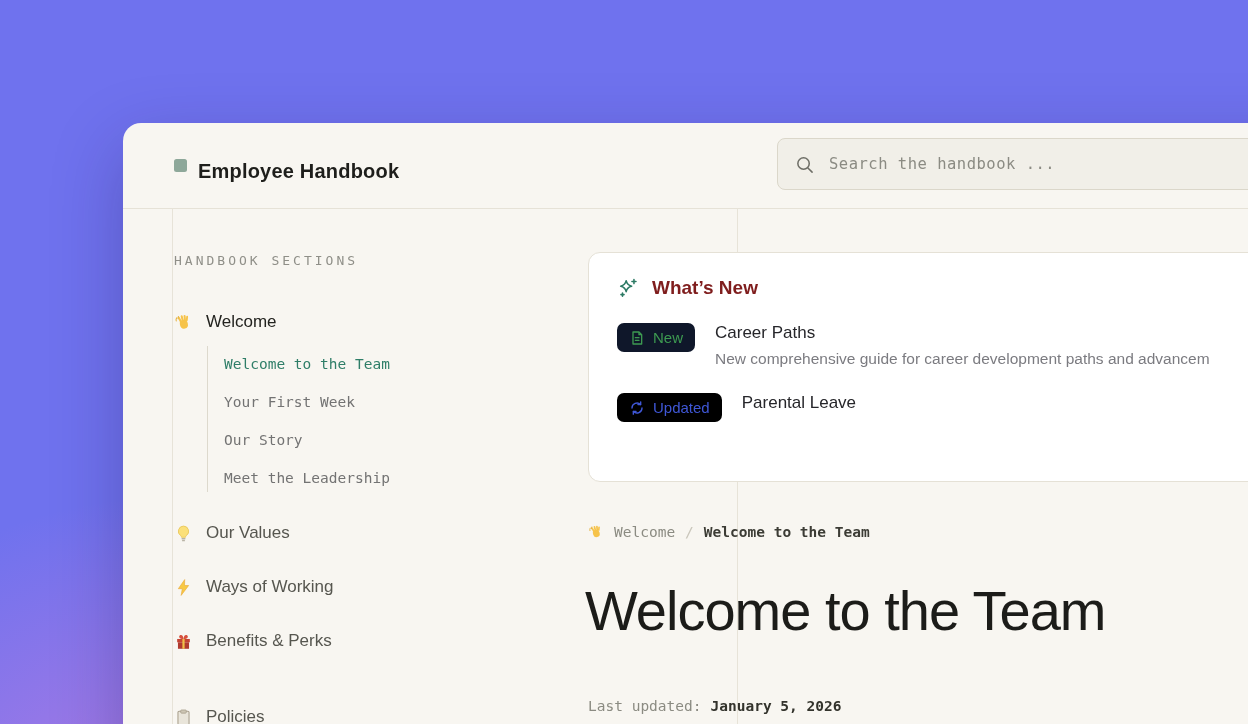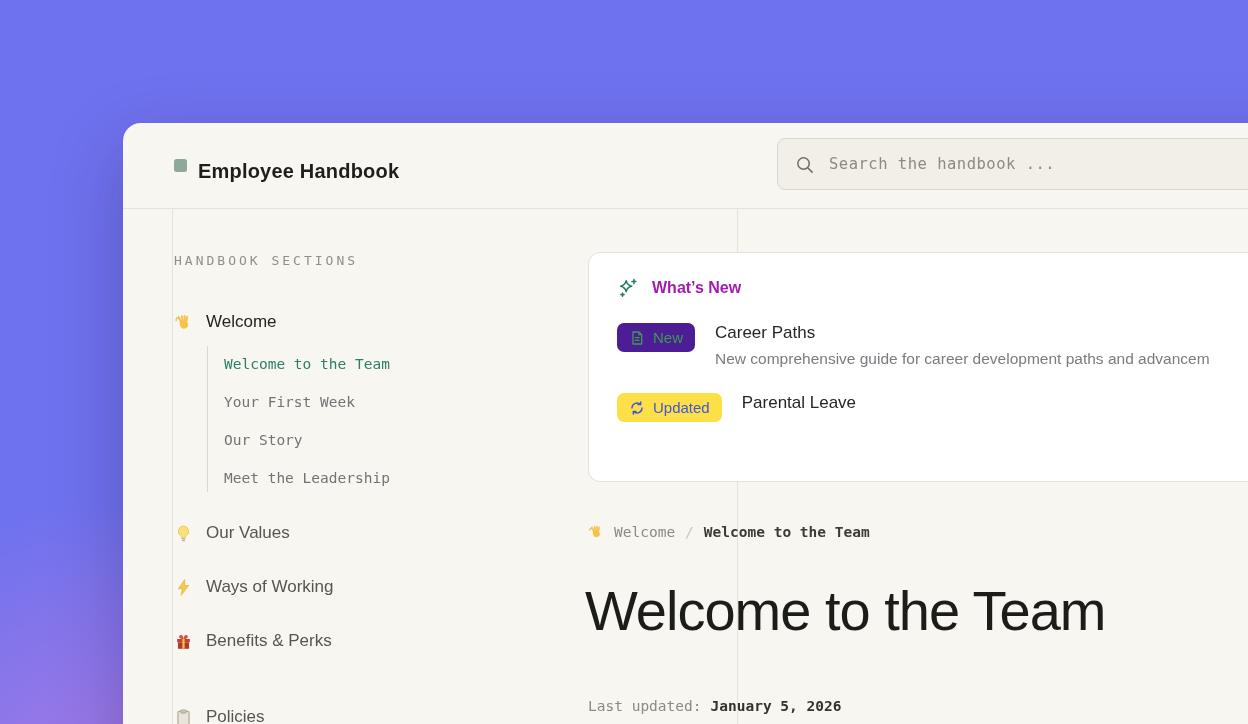--- a/index.html
+++ b/index.html
@@ -50,29 +50,29 @@
     font-family:"DejaVu Sans Mono",monospace;font-size:14.5px;color:#737373;text-decoration:none;
   }
   .sub-item.active{color:#2f7e68;font-weight:500;}
   
   .wn-card{
     position:absolute;left:465px;top:129px;width:830px;height:230px;box-sizing:border-box;
     background:#ffffff;border:1px solid #e5e1d6;border-radius:12px;padding:24px 28px;z-index:1;
     overflow:hidden;
   }
   .wn-header{display:flex;align-items:center;gap:13px;margin-bottom:24px;}
-  .wn-header h2{margin:0;font-size:16px;font-weight:600;color:#a21caf;}
+  .wn-header h2{margin:0;font-size:19px;font-weight:600;color:#7f1d1d;}
   .wn-row{display:flex;align-items:flex-start;margin-bottom:25px;}
   .badge{
     display:inline-flex;align-items:center;gap:8px;padding:6px 12px;border-radius:7px;
     font-size:15px;font-weight:500;white-space:nowrap;
   }
   .badge svg{width:16px;height:16px;}
-  .badge-new{background:#4c1d95;color:#3d9a51;}
-  .badge-updated{background:#fde047;color:#3f57d6;align-items:center;}
+  .badge-new{background:#0f172a;color:#3d9a51;}
+  .badge-updated{background:#000000;color:#3f57d6;align-items:center;}
   .wn-texts{margin-left:20px;min-width:0;}
   .wn-title{font-size:17px;font-weight:500;color:#26262a;margin-bottom:7px;}
   .wn-desc{font-size:15.5px;color:#7b7b80;white-space:nowrap;}
   
   .breadcrumb{
     position:absolute;left:465px;top:401px;display:flex;align-items:center;gap:10px;z-index:1;
     font-family:"DejaVu Sans Mono",monospace;font-size:14.5px;
   }
   .breadcrumb .bc-icon{width:16px;height:16px;display:inline-flex;}
   .breadcrumb .bc-icon svg{width:16px;height:16px;}

